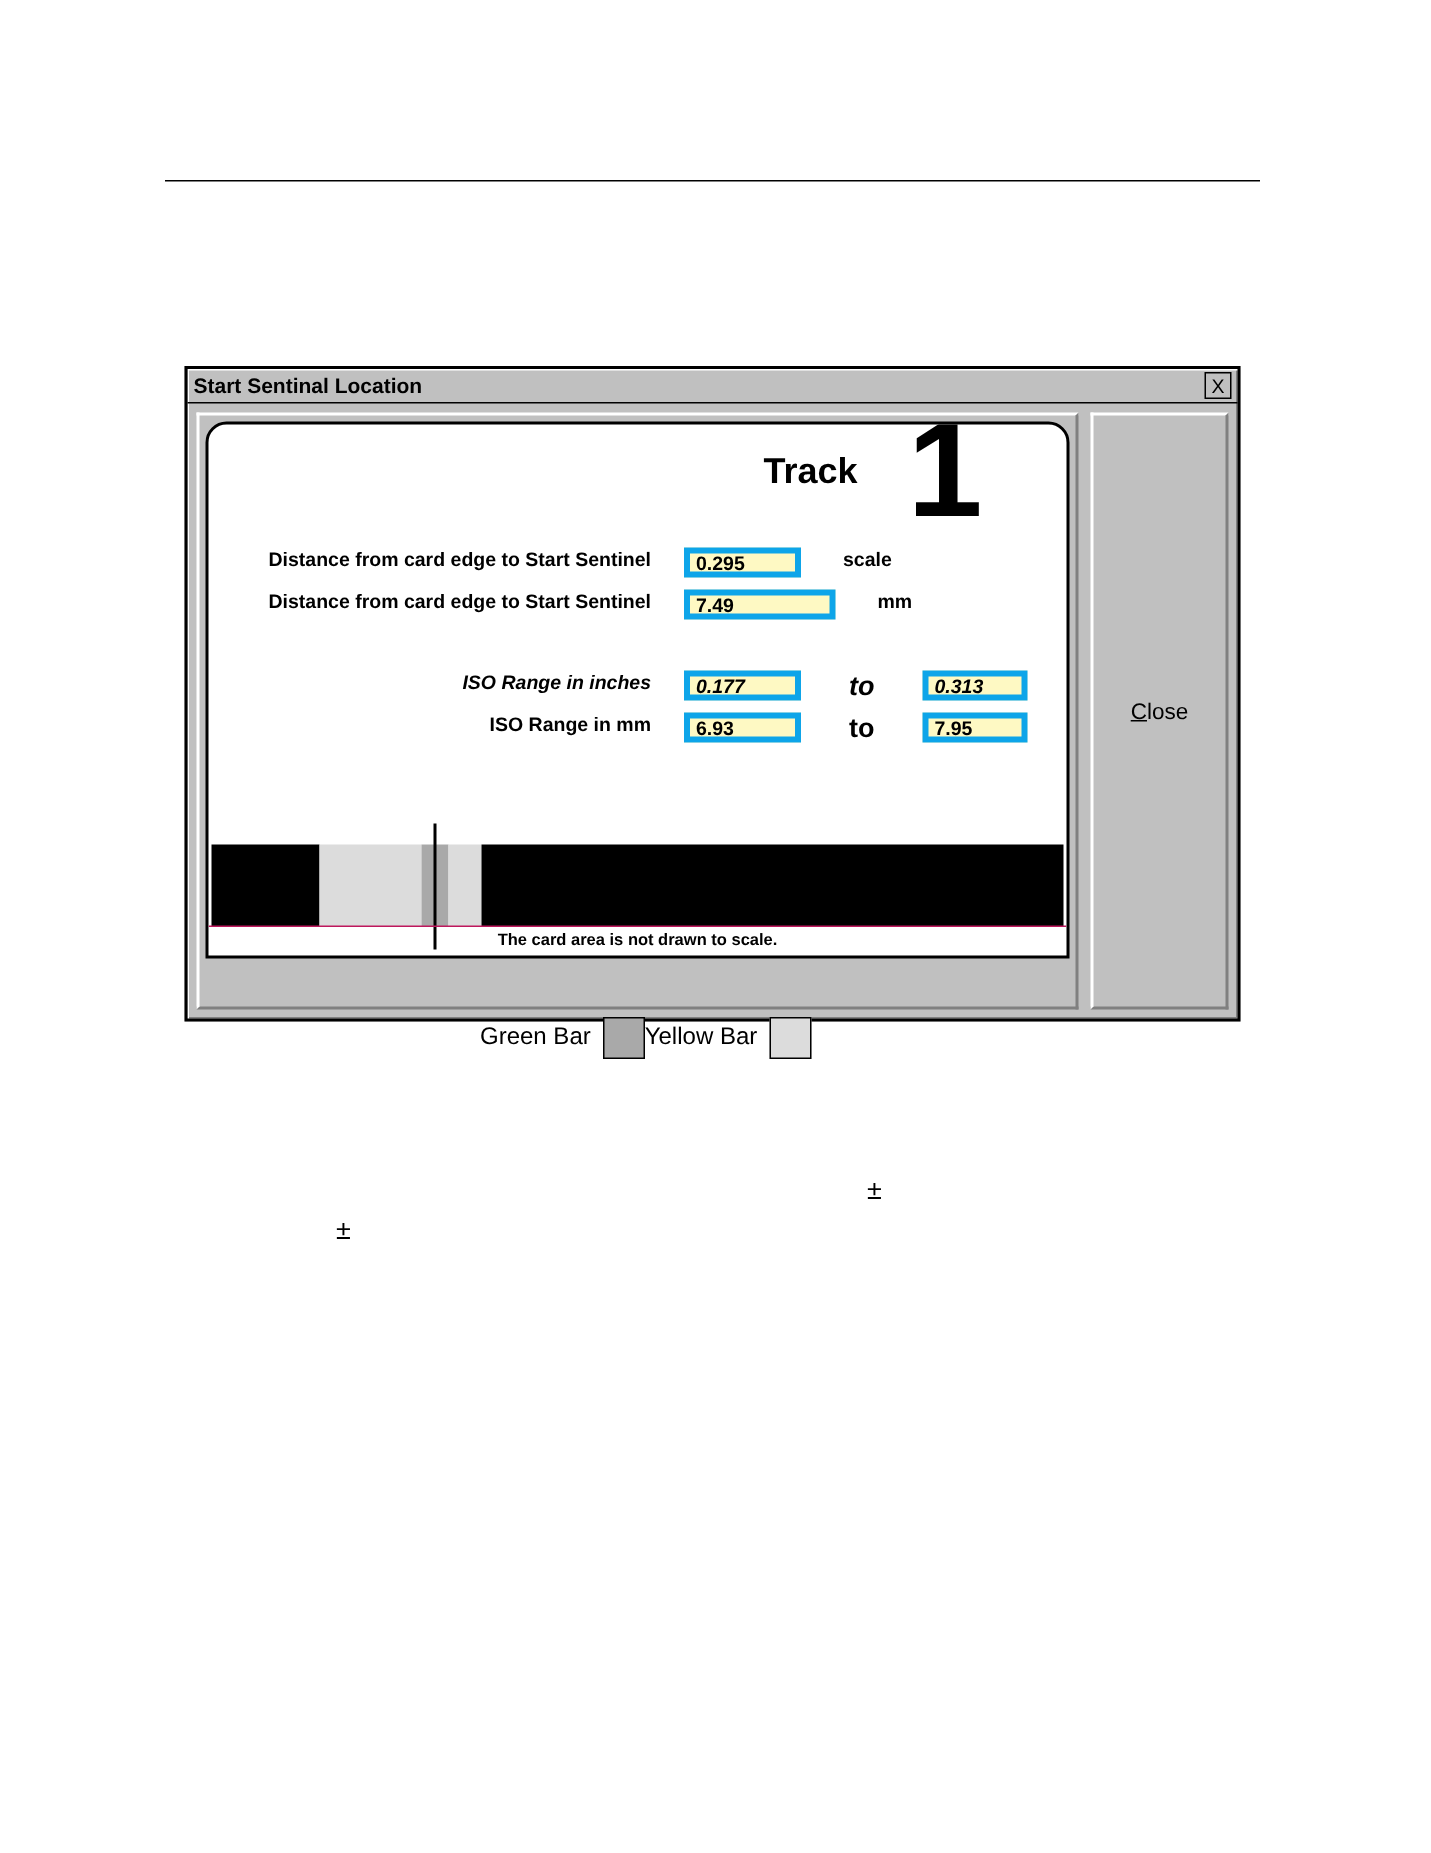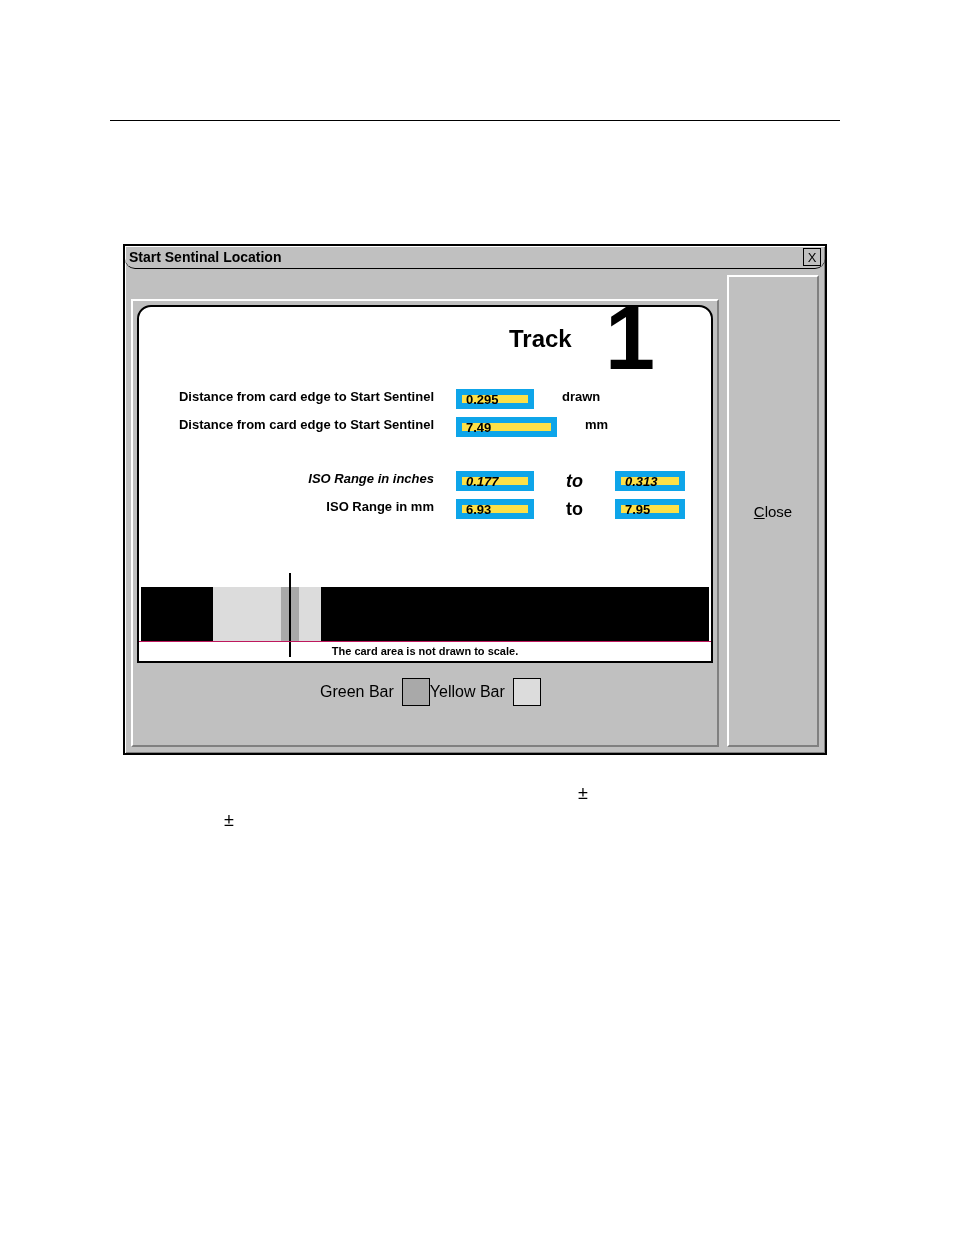--- a/index.html
+++ b/index.html
@@ -29,21 +29,20 @@
       background: #c0c0c0;
       border: 2px solid #000;
       box-shadow: inset 1px 1px 0 #fff, inset -1px -1px 0 #808080;
     }
     .titlebar {
       display: flex;
       justify-content: space-between;
       align-items: center;
       padding: 2px 4px;
       border-bottom: 1px solid #000;
-      border-radius: 10px;
     }
     .titlebar-text {
       font-weight: bold;
       font-size: 14px;
     }
     .close-x {
       width: 18px;
       height: 18px;
       border: 1px solid #000;
       background:#c0c0c0;
@@ -59,21 +58,20 @@
       padding: 6px;
       gap: 8px;
     }
     .main-panel {
       flex: 1;
       background: #c0c0c0;
       border: 2px solid #808080;
       border-top-color: #fff;
       border-left-color: #fff;
       padding: 4px;
-      margin-top: 24px;
     }
     .inner-panel {
       background: #fff;
       border: 2px solid #000;
       border-radius: 14px 14px 0 0;
       height: 358px;
       position: relative;
       overflow: hidden;
     }
     .track-title {
@@ -96,28 +94,28 @@
       position: absolute;
       display: flex;
       gap: 22px;
     }
     .lbl {
       font-size: 13px;
       font-weight: bold;
       text-align: right;
     }
     .val-box {
-      border: 6px solid #0ea5e9;
+      border: 4px solid #0ea5e9;
       font-size: 13px;
       font-weight: bold;
       padding: 1px 4px;
       height: 20px;
       display: flex;
       align-items: center;
-      background: #fde047;
+      background: #fef9c3;
       min-width: 50px;
     }
     .unit {
       font-size: 13px;
       font-weight: bold;
       margin-left: 6px;
     }
     .to-lbl {
       font-size: 18px;
       font-weight: bold;
@@ -192,21 +190,21 @@
     .side-panel {
       width: 92px;
       display: flex;
       flex-direction: column;
     }
     .side-btn {
       background: #c0c0c0;
       border: 2px solid #808080;
       border-top-color: #fff;
       border-left-color: #fff;
-      height: 472px;
+      height: 398px;
       display: flex;
       align-items: center;
       justify-content: center;
       font-size: 15px;
       cursor: pointer;
     }
     .side-btn .u {
       text-decoration: underline;
     }
     .legend {
@@ -248,21 +246,21 @@
   </div>
   <div class="dialog-body">
     <div class="main-panel">
       <div class="inner-panel">
         <div class="track-title">Track</div>
         <div class="track-num">1</div>
 
         <div class="row" style="top:82px; left:20px;">
           <div class="lbl" style="width:275px;">Distance from card edge to Start Sentinel</div>
           <div class="val-box" style="width:78px;">0.295</div>
-          <div class="unit">drawn</div>
+          <div class="unit">scale</div>
         </div>
 
         <div class="row" style="top:110px; left:20px;">
           <div class="lbl" style="width:275px;">Distance from card edge to Start Sentinel</div>
           <div class="val-box" style="width:101px;">7.49</div>
           <div class="unit">mm</div>
         </div>
 
         <div class="row" style="top:164px; left:20px;font-style:italic;">
           <div class="lbl" style="width:275px;">ISO Range in inches</div>

